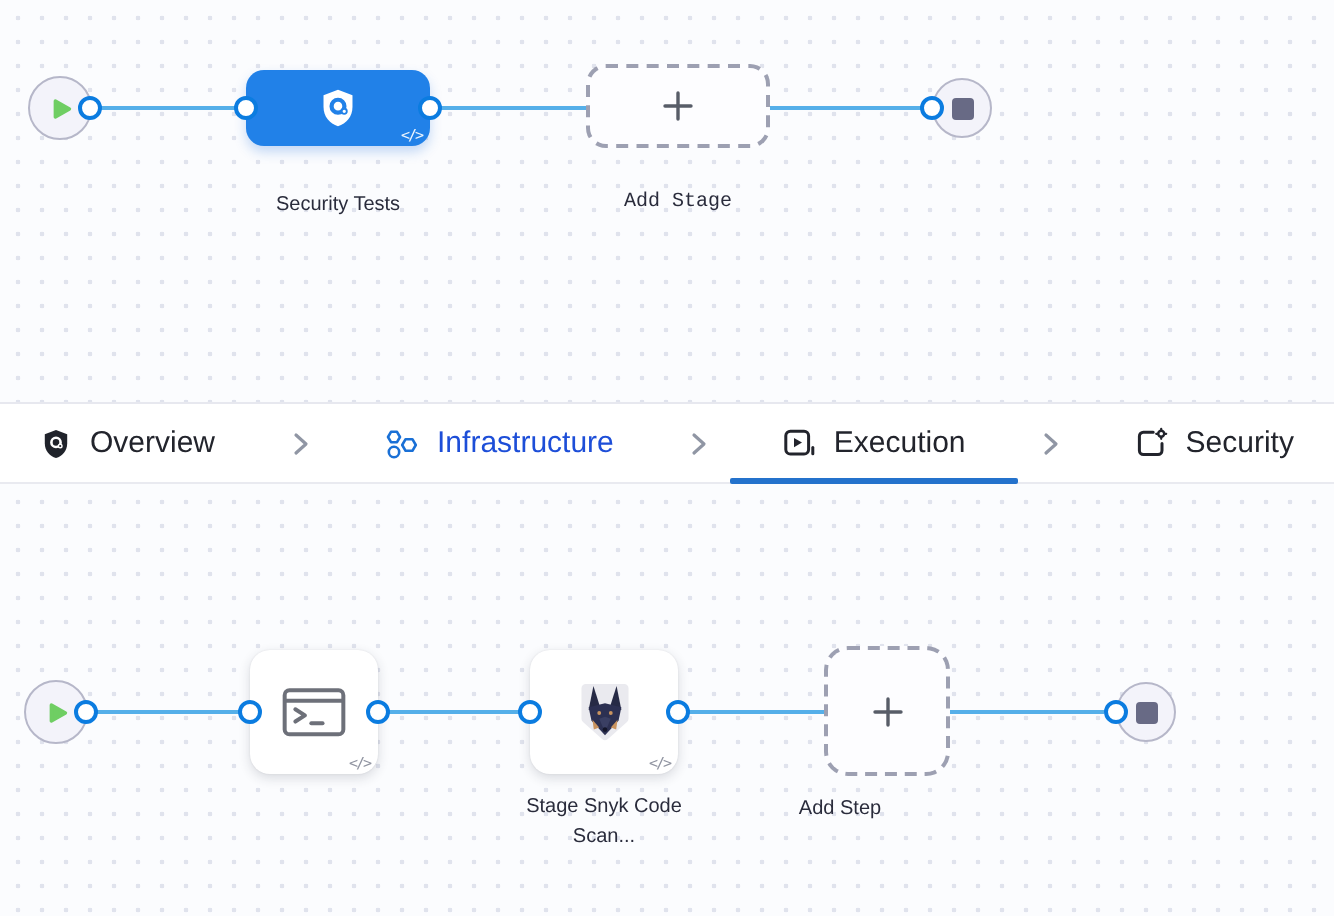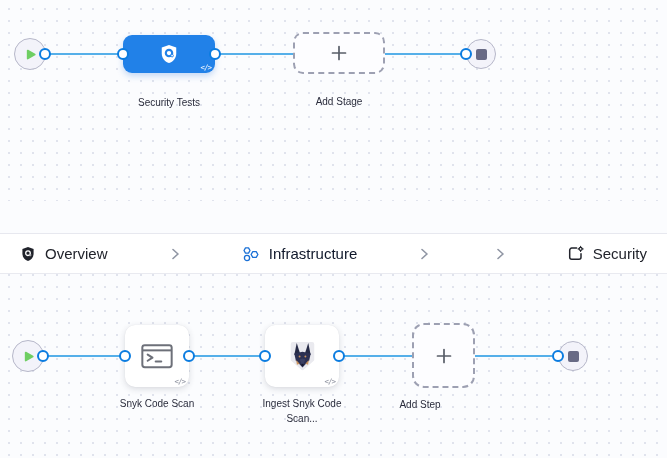--- a/index.html
+++ b/index.html
@@ -55,25 +55,25 @@
   .node-label{
     position:absolute;text-align:center;font-size:10px;line-height:1.45;
     color:#2a2c3c;font-weight:500;z-index:2;
   }
 
   
   #tab-bar{
     position:absolute;top:201px;left:0;right:0;height:41px;background:#fff;
     border-top:1px solid #e7e8ef;border-bottom:1px solid #e9eaf0;
     box-sizing:border-box;display:flex;align-items:center;
-    justify-content:space-between;padding:0 20px;z-index:6;margin-top:32px;
+    justify-content:space-between;padding:0 20px;z-index:6;
   }
   .tab{display:flex;align-items:center;gap:9px;height:100%;position:relative;cursor:pointer;}
   .tab-label{font-size:15px;color:#22242c;font-weight:500;white-space:nowrap;}
-  .tab.highlight .tab-label{color:#0f172a;}
+  .tab.highlight .tab-label{color:#1d4ed8;}
   .tab.active::after{
     content:'';position:absolute;left:-26px;right:-26px;bottom:-1px;height:3px;
     background:#2472cc;border-radius:1px;
   }
   .chev{display:flex;align-items:center;}
   svg{display:block;}
 </style>
 </head>
 <body>
 
@@ -105,21 +105,21 @@
       <path d="M9 2.5 V15.5 M2.5 9 H15.5" stroke="#585d68" stroke-width="1.7" stroke-linecap="round"></path>
     </svg>
   </div>
 
   <div class="port" style="left:460px;top:48px;"></div>
   <div class="round-node end-node" style="left:466px;top:39px;">
     <div class="end-square"></div>
   </div>
 
   <div class="node-label" style="left:99px;width:140px;top:96px;">Security Tests</div>
-  <div class="node-label" style="left:284px;width:110px;top:95px;">Add Stage</div>
+  <div class="node-label" style="left:284px;width:110px;top:95px;font-family:Liberation Mono, monospace;">Add Stage</div>
 </div>
 
 <nav id="tab-bar">
   <div class="tab">
     <svg width="16" height="16" viewBox="0 0 16 16">
       <path d="M8 1 L13.6 3.1 V7.6 C13.6 11.4 11.2 14 8 15 C4.8 14 2.4 11.4 2.4 7.6 V3.1 Z" fill="#20232b"></path>
       <circle cx="8" cy="7.2" r="2.3" fill="none" stroke="#ffffff" stroke-width="1.3"></circle>
       <circle cx="10.1" cy="9" r="0.9" fill="#20232b" stroke="#ffffff" stroke-width="0.7"></circle>
     </svg>
     <span class="tab-label">Overview</span>
@@ -137,20 +137,28 @@
       <polygon points="15.9,8.5 14.2,11.4 10.8,11.4 9.1,8.5 10.8,5.6 14.2,5.6" fill="none" stroke="#1a70d6" stroke-width="1.3" stroke-linejoin="round"></polygon>
     </svg>
     <span class="tab-label">Infrastructure</span>
   </div>
   <span class="chev">
     <svg width="16" height="16" viewBox="0 0 16 16">
         <path d="M6 3.5 L11 8 L6 12.5" fill="none" stroke="#9096a4" stroke-width="1.6" stroke-linecap="round" stroke-linejoin="round"></path>
       </svg>
   </span>
 
+  <div class="tab active">
+    <svg width="17" height="17" viewBox="0 0 17 17">
+      <rect x="1.9" y="2.6" width="11.4" height="11.4" rx="2.3" fill="none" stroke="#22242c" stroke-width="1.5"></rect>
+      <path d="M6 6 L10 8.3 L6 10.6 Z" fill="#22242c"></path>
+      <path d="M15.4 10.8 V13.9" stroke="#22242c" stroke-width="1.5" stroke-linecap="round"></path>
+    </svg>
+    <span class="tab-label">Execution</span>
+  </div>
   <span class="chev">
     <svg width="16" height="16" viewBox="0 0 16 16">
         <path d="M6 3.5 L11 8 L6 12.5" fill="none" stroke="#9096a4" stroke-width="1.6" stroke-linecap="round" stroke-linejoin="round"></path>
       </svg>
   </span>
 
   <div class="tab">
     <svg width="17" height="17" viewBox="0 0 17 17">
       <path d="M14 8.8 V12.3 a2 2 0 0 1 -2 2 H4.7 a2 2 0 0 1 -2 -2 V5.1 a2 2 0 0 1 2 -2 H9.6" fill="none" stroke="#22242c" stroke-width="1.5" stroke-linecap="round"></path>
       <circle cx="13.6" cy="3.9" r="1.5" fill="none" stroke="#22242c" stroke-width="1.2"></circle>
@@ -207,16 +215,15 @@
     <svg width="18" height="18" viewBox="0 0 18 18">
       <path d="M9 2.5 V15.5 M2.5 9 H15.5" stroke="#585d68" stroke-width="1.7" stroke-linecap="round"></path>
     </svg>
   </div>
 
   <div class="port" style="left:552px;top:108px;"></div>
   <div class="round-node end-node" style="left:558px;top:99px;">
     <div class="end-square"></div>
   </div>
 
-  <div class="node-label" style="left:87px;width:140px;top:155px;">Snyk Code Scan</div>
-  <div class="node-label" style="left:252px;width:100px;top:155px;">Ingest Snyk Code Scan...</div>
+  <div class="node-label" style="left:252px;width:100px;top:155px;">Stage Snyk Code Scan...</div>
   <div class="node-label" style="left:370px;width:100px;top:156px;">Add Step</div>
 </div>
 
 </body></html>

